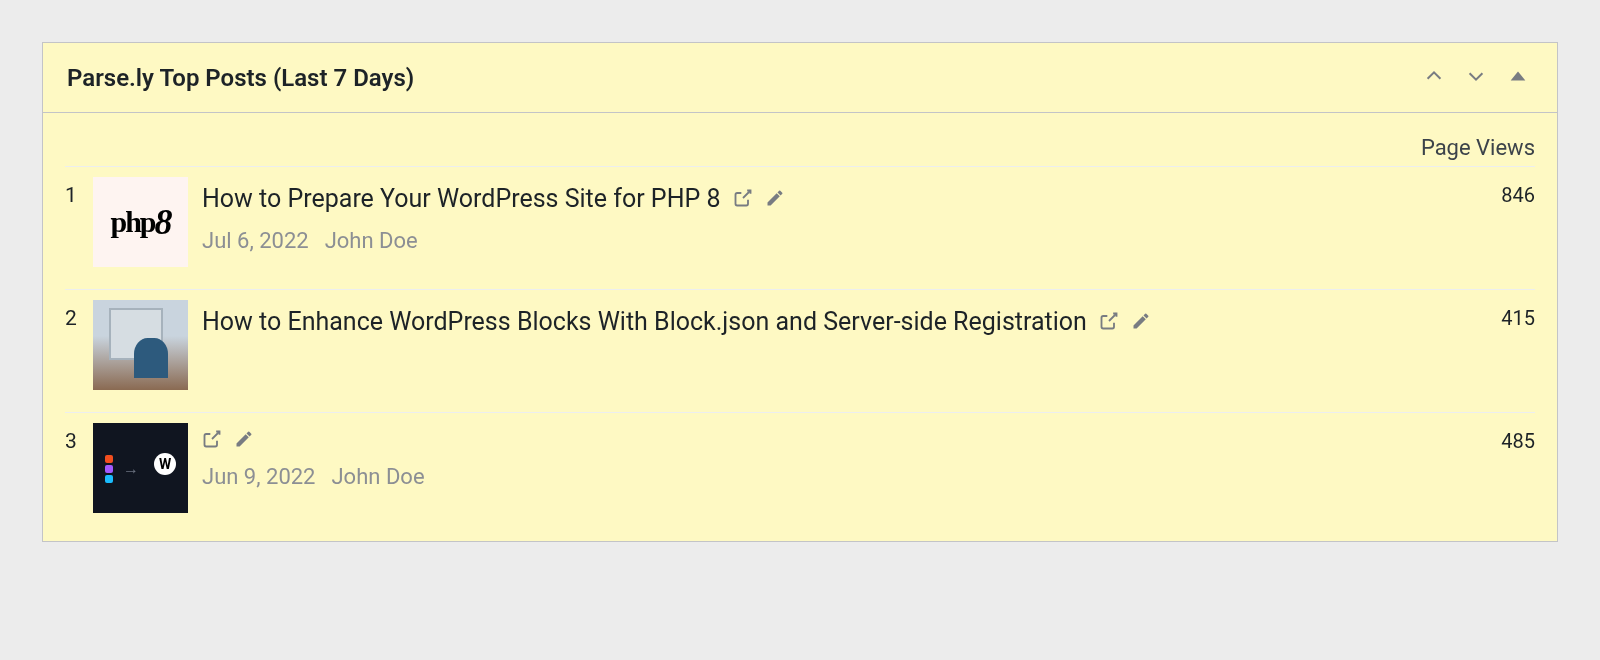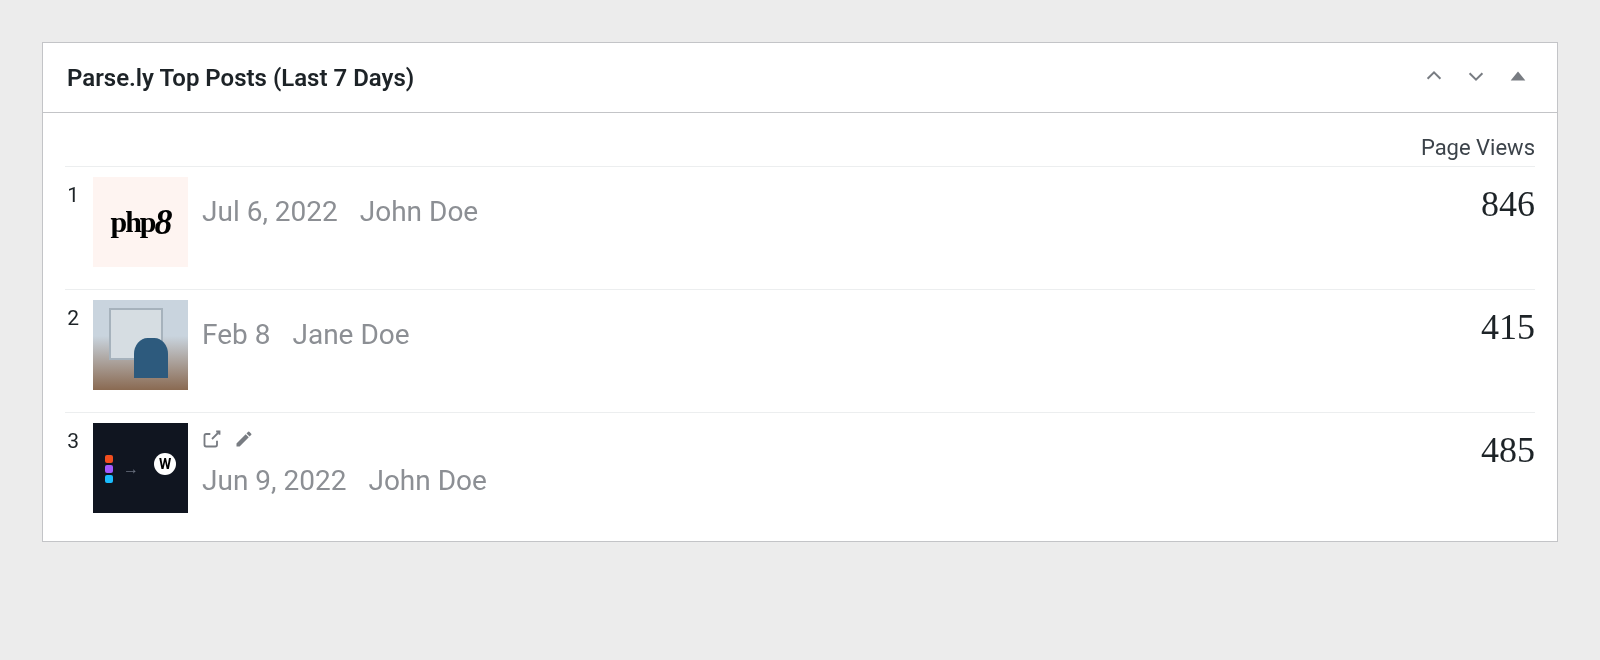--- a/index.html
+++ b/index.html
@@ -8,21 +8,21 @@
       padding: 0;
     }
     body {
       font-family: -apple-system, BlinkMacSystemFont, "Segoe UI", Roboto, Helvetica, Arial, sans-serif;
       background: #ececec;
       padding: 42px;
       font-size: 14px;
       color: #1d2327;
     }
     .widget {
-      background: #ffffff;
+      background: #fef9c3;
       border: 1px solid #c3c4c7;
       width: 100%;
     }
     .widget-header {
       display: flex;
       align-items: center;
       justify-content: space-between;
       padding: 18px 24px 18px 24px;
       border-bottom: 1px solid #c3c4c7;
     }
@@ -52,21 +52,20 @@
       stroke: currentColor;
       fill: none;
       stroke-width: 2.2;
     }
     .widget-control-btn.triangle svg {
       fill: #787c82;
       stroke: none;
     }
     .widget-body {
       padding: 22px 22px 28px 22px;
-      text-align: right;
     }
     .table-header {
       display: flex;
       padding-bottom: 6px;
       border-bottom: 1px solid #eceeef;
     }
     .table-header-right {
       margin-left: auto;
       font-size: 22px;
       color: #3c434a;
@@ -195,31 +194,30 @@
       color: #787c82;
       display: inline-flex;
     }
     .post-icon svg {
       width: 20px;
       height: 20px;
     }
     .post-meta {
       margin-top: 12px;
       display: flex;
-      gap: 22px;
-      font-size: 28px;
+      gap: 16px;
+      font-size: 22px;
       color: #8c8f94;
     }
     .post-views {
-      font-size: 36px;
+      font-size: 20px;
       font-weight: 400;
       color: #1d2327;
       padding-top: 6px;
       flex-shrink: 0;
-      font-family: Liberation Serif, serif;
     }
   </style>
 </head>
 <body>
 
 <div class="widget">
 
   <div class="widget-header">
     <h2 class="widget-title">Parse.ly Top Posts (Last 7 Days)</h2>
     <div class="widget-controls">
@@ -251,35 +249,69 @@
 
     <div class="table-header">
       <div class="table-header-right">Page Views</div>
     </div>
 
     <div id="posts-list">
   <div class="post-row">
     <div class="post-rank">1</div>
     <div class="post-thumb thumb-1">php<span class="eight">8</span></div>
     <div class="post-main">
+      <div class="post-title-row">
+        <a class="post-title">How to Prepare Your WordPress Site for PHP 8</a>
+        <a class="post-icon">
+          <span>
+            <svg viewBox="0 0 24 24" fill="none" stroke="currentColor" stroke-width="2.2">
+              <path d="M17 3h4v4"></path>
+              <path d="M21 3l-9 9"></path>
+              <path d="M18 14v5a2 2 0 0 1-2 2H5a2 2 0 0 1-2-2V8a2 2 0 0 1 2-2h5"></path>
+            </svg>
+          </span>
+        </a>
+        <a class="post-icon">
+          <span>
+            <svg viewBox="0 0 24 24" fill="currentColor">
+              <path d="M3 17.25V21h3.75l11-11-3.75-3.75-11 11zM20.7 7.04a1 1 0 0 0 0-1.41l-2.33-2.33a1 1 0 0 0-1.41 0L15 5.25l3.75 3.75 1.95-1.96z"></path>
+            </svg>
+          </span>
+        </a>
+      </div>
       <div class="post-meta">
         <span>Jul 6, 2022</span>
         <span>John Doe</span>
       </div>
     </div>
     <div class="post-views">846</div>
   </div>
 
   <div class="post-row">
     <div class="post-rank">2</div>
     <div class="post-thumb thumb-2"></div>
     <div class="post-main">
-      <div class="post-meta">
-        <span>Feb 8</span>
-        <span>Jane Doe</span>
+      <div class="post-title-row">
+        <a class="post-title">How to Enhance WordPress Blocks With Block.json and Server-side Registration</a>
+        <a class="post-icon">
+          <span>
+            <svg viewBox="0 0 24 24" fill="none" stroke="currentColor" stroke-width="2.2">
+              <path d="M17 3h4v4"></path>
+              <path d="M21 3l-9 9"></path>
+              <path d="M18 14v5a2 2 0 0 1-2 2H5a2 2 0 0 1-2-2V8a2 2 0 0 1 2-2h5"></path>
+            </svg>
+          </span>
+        </a>
+        <a class="post-icon">
+          <span>
+            <svg viewBox="0 0 24 24" fill="currentColor">
+              <path d="M3 17.25V21h3.75l11-11-3.75-3.75-11 11zM20.7 7.04a1 1 0 0 0 0-1.41l-2.33-2.33a1 1 0 0 0-1.41 0L15 5.25l3.75 3.75 1.95-1.96z"></path>
+            </svg>
+          </span>
+        </a>
       </div>
     </div>
     <div class="post-views">415</div>
   </div>
 
   <div class="post-row">
     <div class="post-rank">3</div>
     <div class="post-thumb thumb-3">
             <div class="figma-dots">
               <span style="background:#f24e1e"></span>

